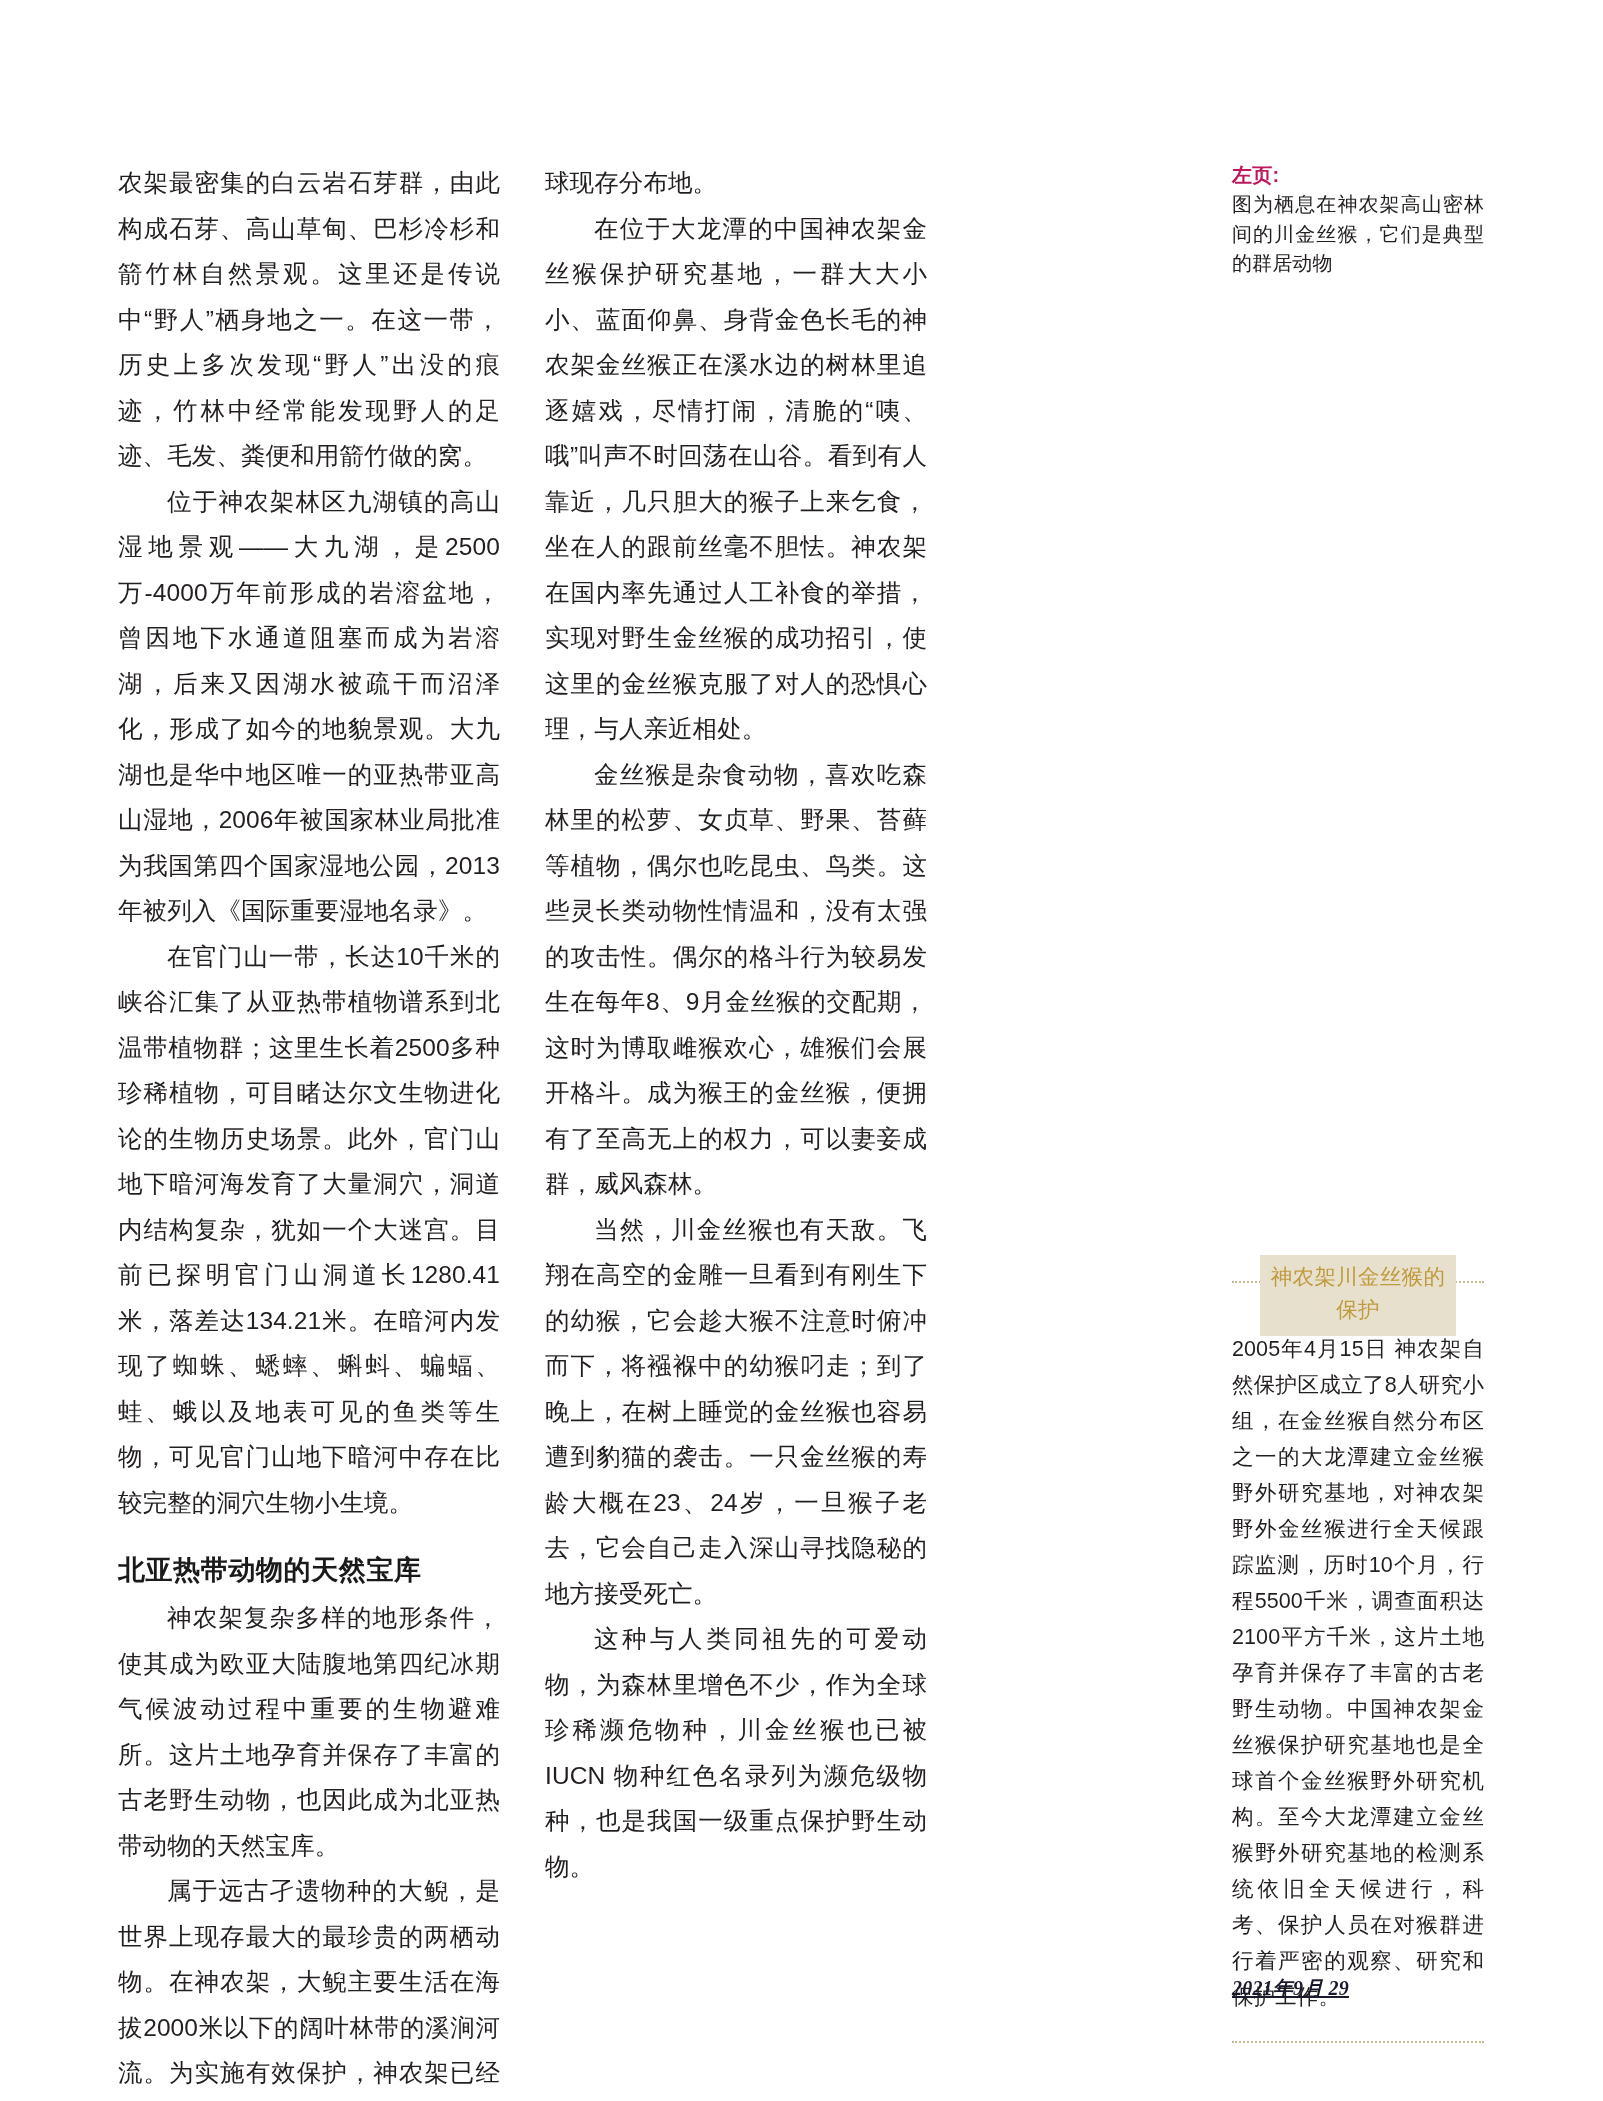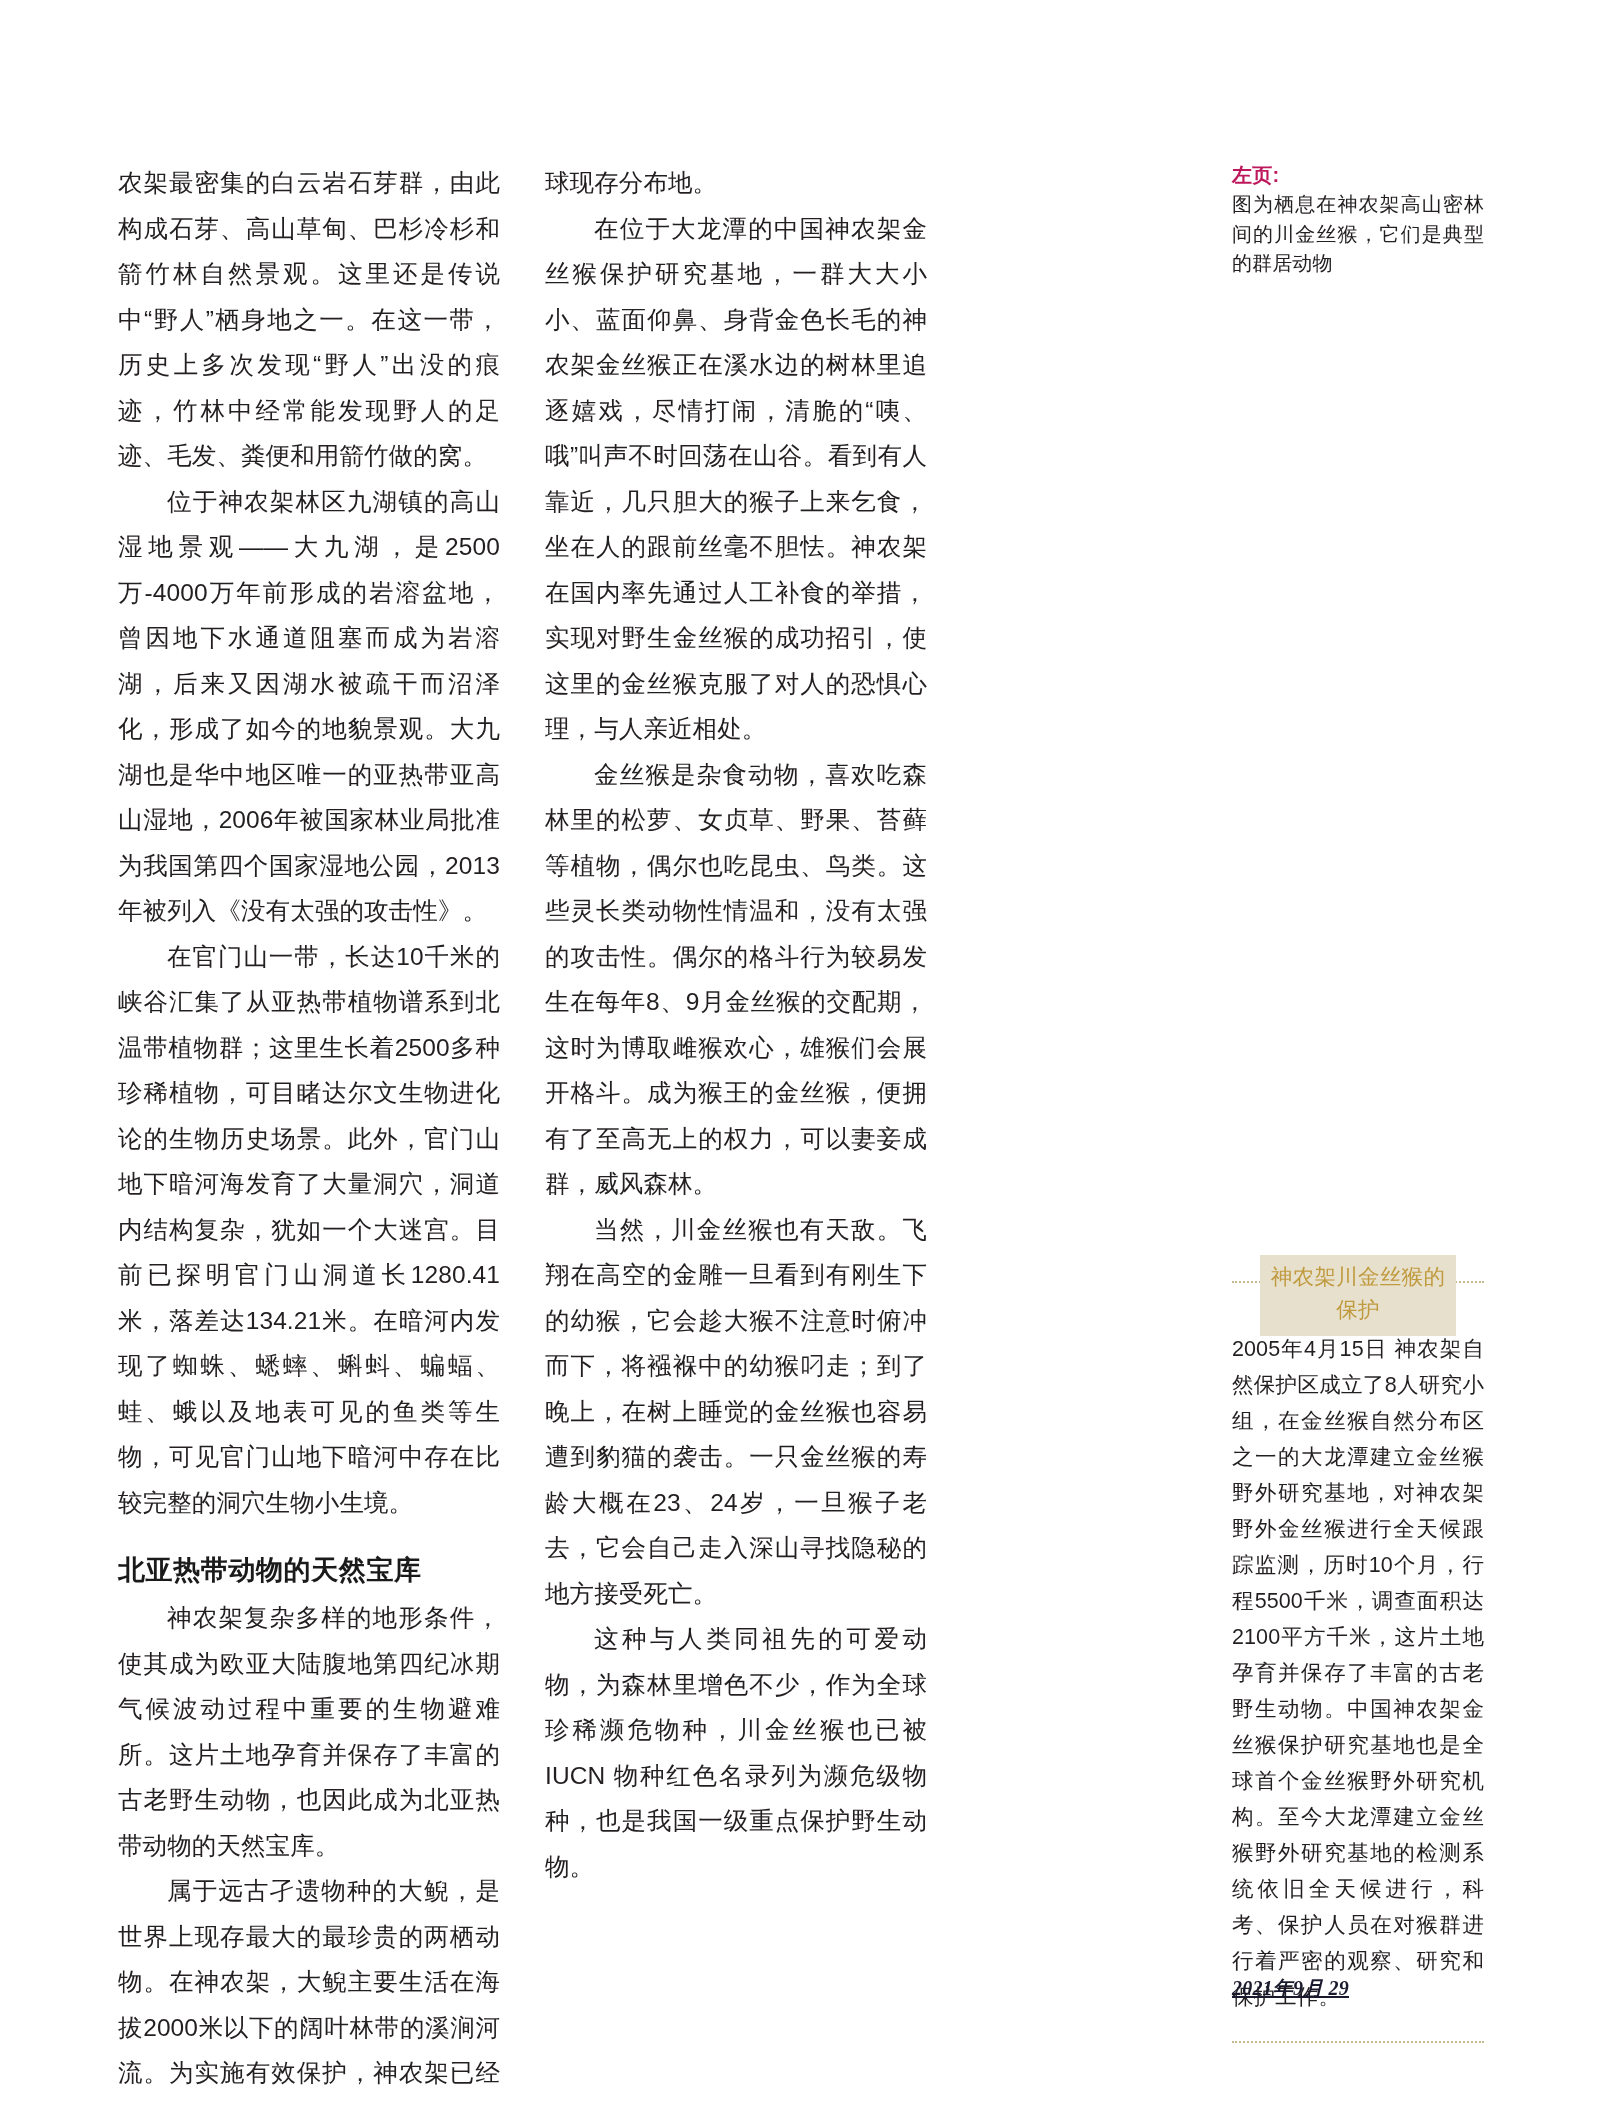--- a/index.html
+++ b/index.html
@@ -144,21 +144,21 @@
   }
   .footer .pg { font-style: italic; }
 </style>
 </head>
 <body>
 
 <div class="page">
 
   <div class="col col-left body-text">
     <p>农架最密集的白云岩石芽群，由此构成石芽、高山草甸、巴杉冷杉和箭竹林自然景观。这里还是传说中“野人”栖身地之一。在这一带，历史上多次发现“野人”出没的痕迹，竹林中经常能发现野人的足迹、毛发、粪便和用箭竹做的窝。</p>
-    <p class="indent">位于神农架林区九湖镇的高山湿地景观——大九湖，是2500万-4000万年前形成的岩溶盆地，曾因地下水通道阻塞而成为岩溶湖，后来又因湖水被疏干而沼泽化，形成了如今的地貌景观。大九湖也是华中地区唯一的亚热带亚高山湿地，2006年被国家林业局批准为我国第四个国家湿地公园，2013年被列入《没有太强的攻击性》。</p>
+    <p class="indent">位于神农架林区九湖镇的高山湿地景观——大九湖，是2500万-4000万年前形成的岩溶盆地，曾因地下水通道阻塞而成为岩溶湖，后来又因湖水被疏干而沼泽化，形成了如今的地貌景观。大九湖也是华中地区唯一的亚热带亚高山湿地，2006年被国家林业局批准为我国第四个国家湿地公园，2013年被列入《国际重要湿地名录》。</p>
     <p class="indent">在官门山一带，长达10千米的峡谷汇集了从亚热带植物谱系到北温带植物群；这里生长着2500多种珍稀植物，可目睹达尔文生物进化论的生物历史场景。此外，官门山地下暗河海发育了大量洞穴，洞道内结构复杂，犹如一个大迷宫。目前已探明官门山洞道长1280.41米，落差达134.21米。在暗河内发现了蜘蛛、蟋蟀、蝌蚪、蝙蝠、蛙、蛾以及地表可见的鱼类等生物，可见官门山地下暗河中存在比较完整的洞穴生物小生境。</p>
 
     <h2 class="section-heading">北亚热带动物的天然宝库</h2>
 
     <p class="indent">神农架复杂多样的地形条件，使其成为欧亚大陆腹地第四纪冰期气候波动过程中重要的生物避难所。这片土地孕育并保存了丰富的古老野生动物，也因此成为北亚热带动物的天然宝库。</p>
     <p class="indent">属于远古孑遗物种的大鲵，是世界上现存最大的最珍贵的两栖动物。在神农架，大鲵主要生活在海拔2000米以下的阔叶林带的溪涧河流。为实施有效保护，神农架已经建立了中国首个大鲵繁殖保护研究基地，保存了较大的大鲵野生种群。大鲵已被IUCN 物种红色名录列为全球极度濒危物种。</p>
 
   </div>
 
   <div class="col col-mid body-text">

